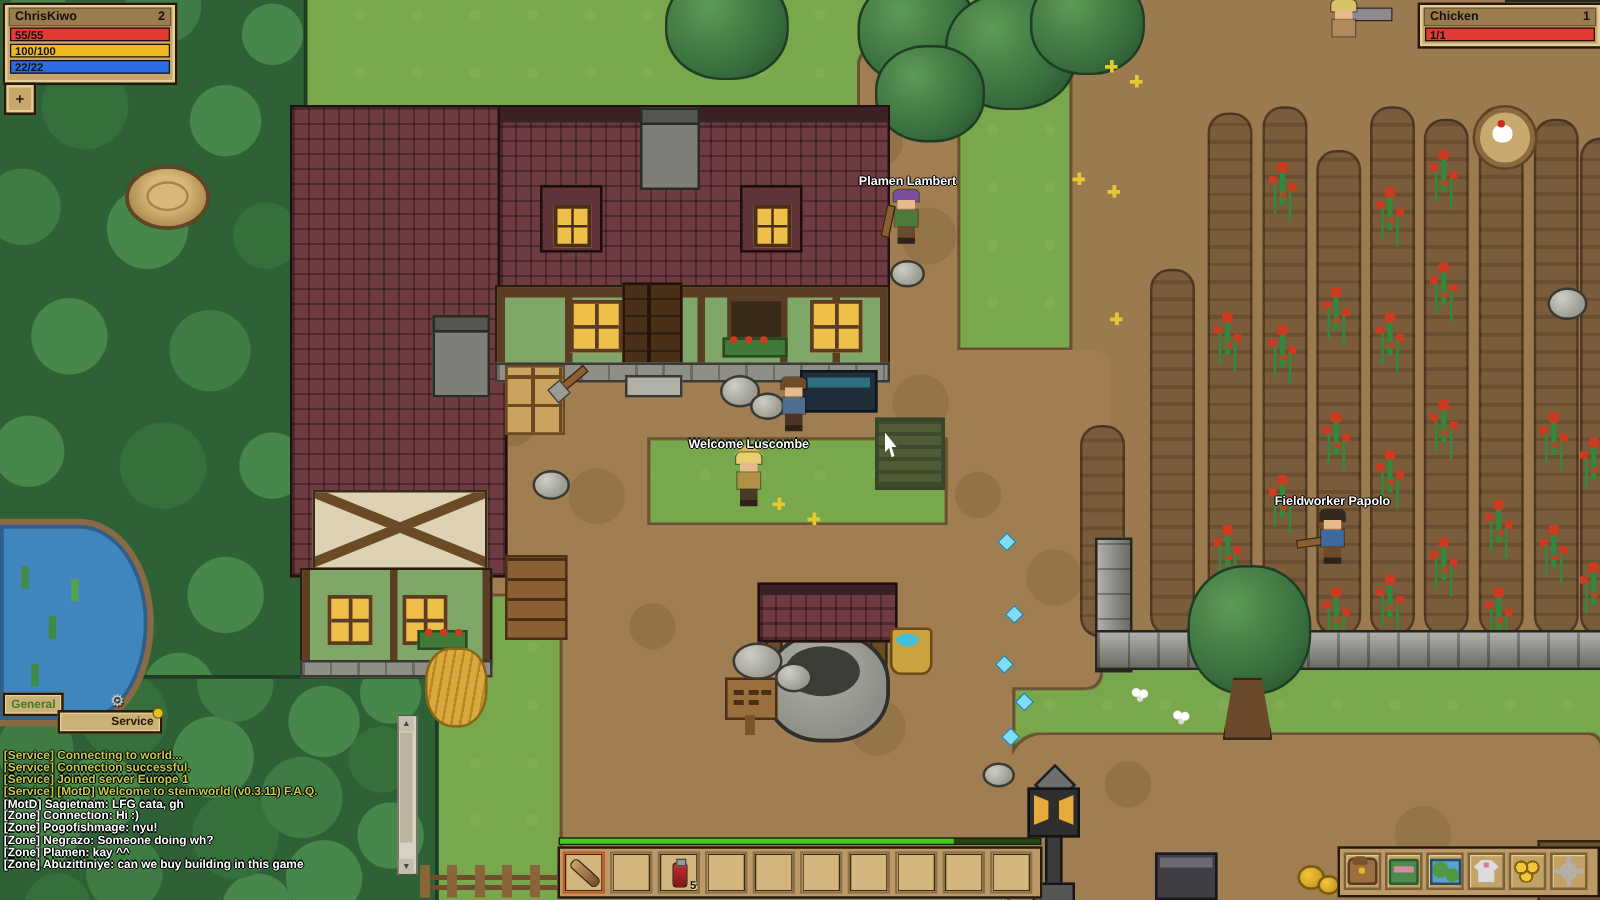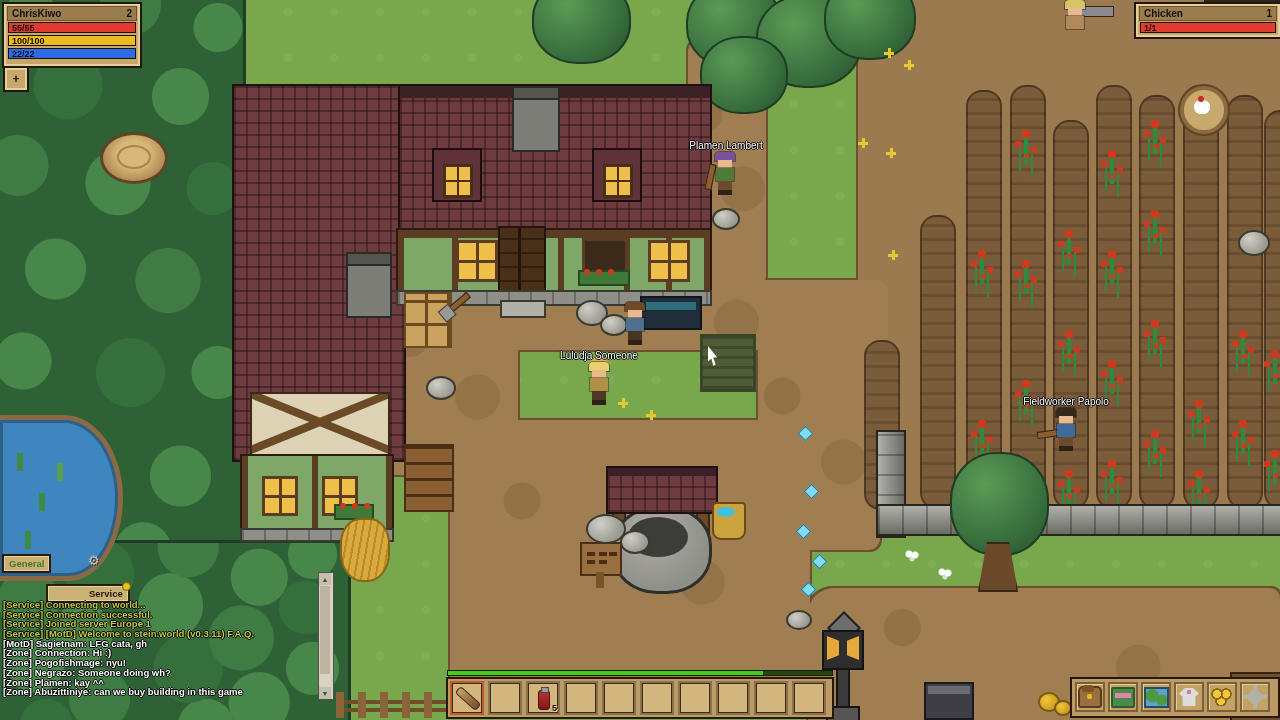--- a/index.html
+++ b/index.html
@@ -144,21 +144,21 @@
 
   
   .npc{position:absolute;width:26px;height:44px;}
   .npc .hair{position:absolute;left:3px;top:0;width:20px;height:9px;background:var(--hair);border-radius:4px 4px 0 0;box-shadow:0 0 0 1px rgba(0,0,0,.4);}
   .npc .face{position:absolute;left:6px;top:8px;width:14px;height:8px;background:var(--skin);}
   .npc .body{position:absolute;left:4px;top:16px;width:18px;height:13px;background:var(--shirt);box-shadow:0 0 0 1px rgba(0,0,0,.35);}
   .npc .legs{position:absolute;left:6px;top:29px;width:14px;height:9px;background:var(--pants);}
   .npc .feet{position:absolute;left:6px;top:38px;width:14px;height:5px;background:#2e2218;}
   .hatcone{position:absolute;left:1px;top:-8px;width:24px;height:10px;background:#d8b84e;clip-path:polygon(50% 0,100% 100%,0 100%);}
   .npctool{position:absolute;background:#8a5f33;border:1px solid #3a2410;}
-  .nameplate{position:absolute;transform:translateX(-50%);font-size:10px;font-weight:normal;color:#fff;white-space:nowrap;
+  .nameplate{position:absolute;transform:translateX(-50%);font-size:10px;font-weight:bold;color:#fff;white-space:nowrap;
     text-shadow:1px 0 0 #000,-1px 0 0 #000,0 1px 0 #000,0 -1px 0 #000;}
   .cursor{position:absolute;left:708px;top:346px;width:14px;height:20px;background:#fff;
     clip-path:polygon(0 0,0 78%,24% 62%,38% 100%,54% 93%,38% 58%,66% 58%);filter:drop-shadow(1px 1px 0 #000);}
 
   
   .panel{position:absolute;background:#c9a76b;border:2px solid #231709;box-shadow:inset 0 0 0 2px #e3cf9b;}
   .unithead{display:flex;justify-content:space-between;align-items:center;margin:3px 4px 2px 4px;height:13px;
     background:#9a7c4e;padding:0 4px;font-size:10px;font-weight:bold;color:#16100a;box-shadow:0 0 0 1px #6b5433;}
   .bar{position:relative;margin:2px 4px;height:11px;border:1px solid #1a120a;font-size:9px;font-weight:bold;color:#101010;
     display:flex;align-items:center;padding-left:3px;box-sizing:border-box;}
@@ -384,21 +384,21 @@
   <div class="nameplate" style="left:726px;top:140px;">Plamen Lambert</div>
 
   <div class="npc" style="left:586px;top:362px;--hair:#e8d070;--skin:#e8b98a;--shirt:#b09045;--pants:#4a3a22;">
     <div class="hatcone"></div>
     <div class="hair"></div>
       <div class="face"></div>
     <div class="body"></div>
       <div class="legs"></div>
       <div class="feet"></div>
   </div>
-  <div class="nameplate" style="left:599px;top:350px;">Luludja Someone</div>
+  <div class="nameplate" style="left:599px;top:350px;">Welcome Luscombe</div>
 
   <div class="npc" style="left:622px;top:302px;--hair:#6e4a28;--skin:#e8b98a;--shirt:#4e6e92;--pants:#4a3424;">
     <div class="hair"></div>
       <div class="face"></div>
     <div class="body"></div>
       <div class="legs"></div>
       <div class="feet"></div>
   </div>
 
   <div class="npc" style="left:1053px;top:408px;--hair:#33281e;--skin:#e8b98a;--shirt:#3e6a9e;--pants:#6b4a2e;">
@@ -433,21 +433,21 @@
 
   <div class="panel" style="left:1134px;top:2px;width:144px;height:33px;">
     <div class="unithead">
       <span>Chicken</span>
       <span>1</span>
     </div>
     <div class="bar" style="background:#e23b31;">1/1</div>
   </div>
 
   <div class="tab" style="left:2px;top:554px;color:#3f7a23;">General</div>
-  <div class="tab" style="left:46px;top:584px;color:#241807;padding-left:41px;">
+  <div class="tab" style="left:46px;top:568px;color:#241807;padding-left:41px;">
     <span>Service</span>
     <span style="position:absolute;right:-3px;top:-4px;width:7px;height:7px;background:#e8c020;border:1px solid #7a5a0c;border-radius:50%;"></span>
   </div>
   <div class="abs gearglyph" style="left:88px;top:553px;">⚙</div>
 
   <div class="chatlog">
     <div class="msg service">[Service] Connecting to world...</div>
     <div class="msg service">[Service] Connection successful.</div>
     <div class="msg service">[Service] Joined server Europe 1</div>
     <div class="msg service">[Service] [MotD] Welcome to stein.world (v0.3.11) F.A.Q.</div>

